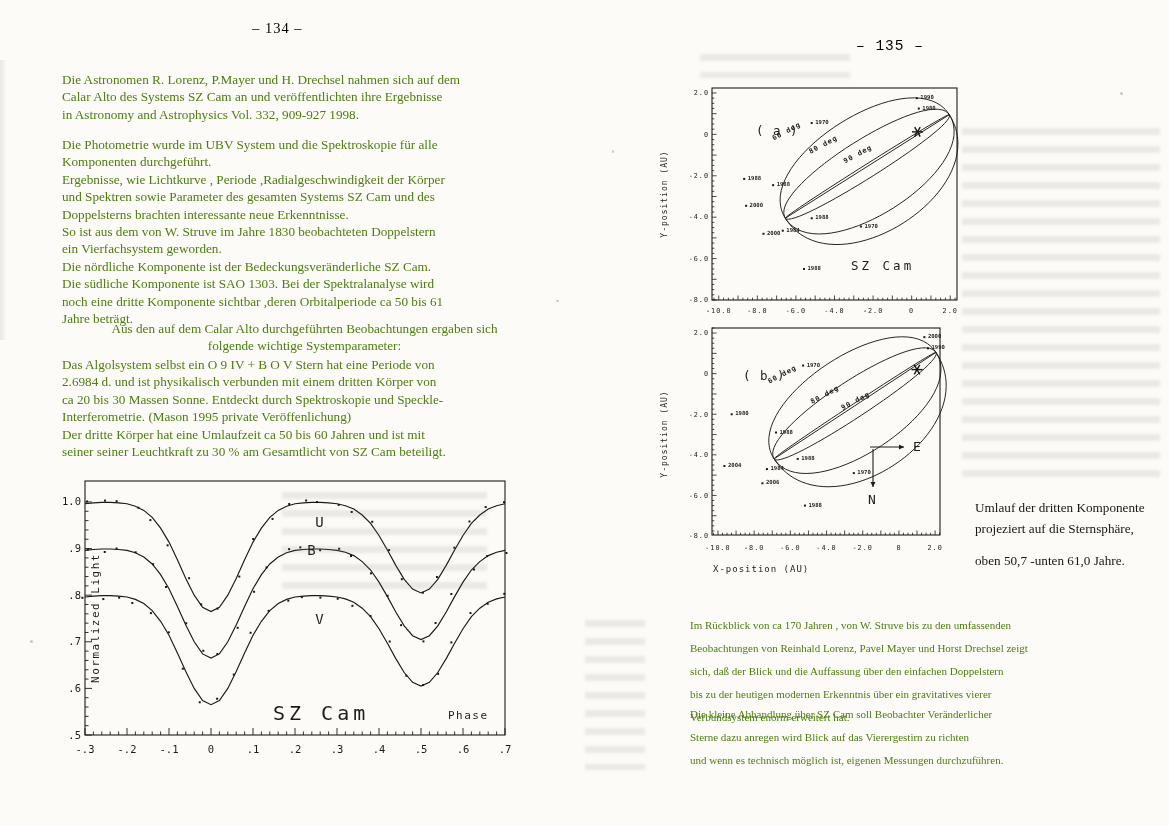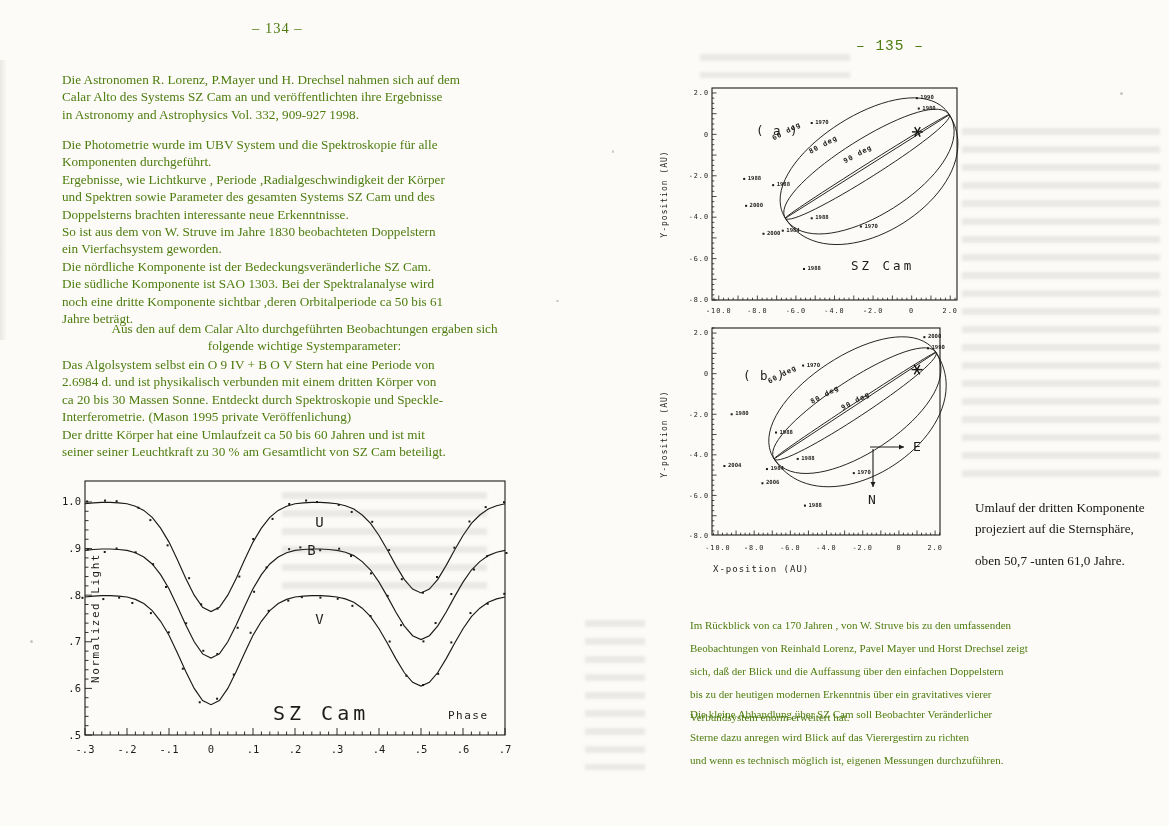--- a/index.html
+++ b/index.html
@@ -1,18 +1,18 @@
 <!DOCTYPE html>
 <html><head>
 <meta charset="utf-8">
 <style>
   html,body{margin:0;padding:0;background:#e8e6e0;}
   #scan{position:relative;width:1169px;height:826px;background:#fcfbf7;overflow:hidden;
         font-family:"Liberation Serif", serif;color:#1a1a18;}
-  .pagenum{position:absolute;font-size:14.5px;letter-spacing:1px;color:#4d7c0f;}
+  .pagenum{position:absolute;font-size:14.5px;letter-spacing:1px;color:#000000;}
   .para{position:absolute;width:485px;font-size:13.2px;line-height:17.4px;white-space:pre-line;color:#4d7c0f;}
   .para.right{width:475px;font-size:11px;line-height:23px;}
   .caption{position:absolute;width:200px;font-size:13.2px;line-height:21px;white-space:pre-line;color:#161614;}
   .plotmount{position:absolute;}
   svg text{font-family:"DejaVu Sans Mono", monospace;fill:#1c1c1a;}
   .bleed{position:absolute;opacity:0.12;filter:blur(1.4px);
          background:repeating-linear-gradient(180deg,#6a6a6a 0 7px,transparent 7px 18px);}
   .speck{position:absolute;background:#9a968e;border-radius:50%;opacity:.5;}
   .edgeshade{position:absolute;background:linear-gradient(90deg,#d8d5cd,transparent);opacity:.5;}
 </style>

